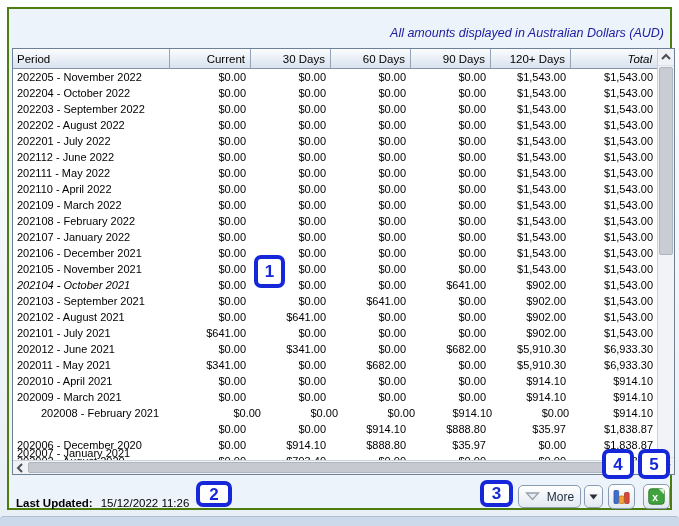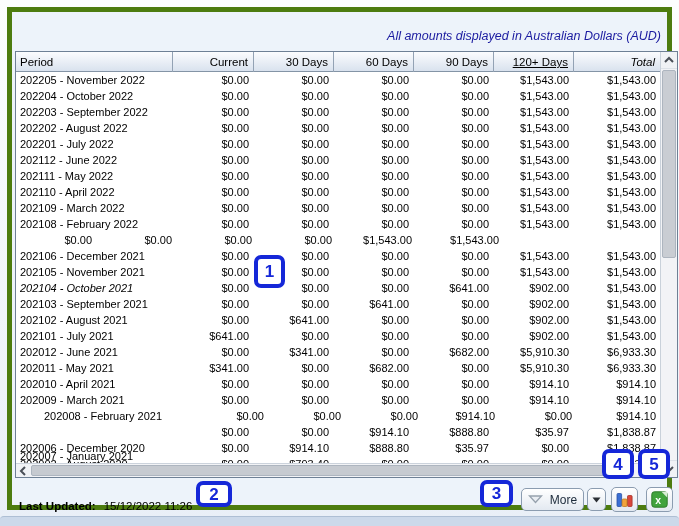--- a/index.html
+++ b/index.html
@@ -3,21 +3,21 @@
 <meta charset="utf-8">
 <style>
   html,body{margin:0;padding:0;}
   body{
     width:679px;height:526px;overflow:hidden;position:relative;
     font-family:"Liberation Sans", sans-serif;
     background:linear-gradient(#fdfefe, #e9eff7);
   }
   .panel{
     position:absolute;left:7px;top:7px;width:665px;height:503px;
-    background:#edf3fa;border:5px solid #4d7c0f;border-radius:0;
+    background:#edf3fa;border:2px solid #4d7c0f;border-radius:0;
     box-sizing:border-box;
   }
   .notice{
     position:absolute;top:17px;right:6px;
     font-style:italic;font-size:12.5px;color:#1b1ba0;white-space:nowrap;
   }
   
   .table-wrap{
     position:absolute;left:3px;top:39px;width:663px;height:427px;
     background:#fff;border:1px solid #6e8095;box-sizing:border-box;overflow:hidden;padding-left:31px;
@@ -108,21 +108,21 @@
 <div class="panel">
   <div class="notice">All amounts displayed in Australian Dollars (AUD)</div>
 
   <div class="table-wrap">
     <div class="thead">
         <div class="hcell" style="width: 157px;">Period</div>
         <div class="hcell num" style="width: 81px;">Current</div>
         <div class="hcell num" style="width: 80px;">30 Days</div>
         <div class="hcell num" style="width: 80px;">60 Days</div>
         <div class="hcell num" style="width: 80px;">90 Days</div>
-        <div class="hcell num" style="width: 80px; text-decoration: underline;">120+ Days</div>
+        <div class="hcell num" style="width: 80px;">120+ Days</div>
         <div class="hcell num" style="width: 87px; font-style: italic;">Total</div>
       </div>
     <div class="tbody">
         <div class="trow">
           <div class="tcell" style="width: 157px;">202205 - November 2022</div>
           <div class="tcell num" style="width: 81px;">$0.00</div>
           <div class="tcell num" style="width: 80px;">$0.00</div>
           <div class="tcell num" style="width: 80px;">$0.00</div>
           <div class="tcell num" style="width: 80px;">$0.00</div>
           <div class="tcell num" style="width: 80px;">$1,543.00</div>
@@ -203,20 +203,21 @@
         <div class="trow">
           <div class="tcell" style="width: 157px;">202108 - February 2022</div>
           <div class="tcell num" style="width: 81px;">$0.00</div>
           <div class="tcell num" style="width: 80px;">$0.00</div>
           <div class="tcell num" style="width: 80px;">$0.00</div>
           <div class="tcell num" style="width: 80px;">$0.00</div>
           <div class="tcell num" style="width: 80px;">$1,543.00</div>
           <div class="tcell num" style="width: 87px;">$1,543.00</div>
         </div>
         <div class="trow">
+          <div class="tcell" style="width: 157px;">202107 - January 2022</div>
           <div class="tcell num" style="width: 81px;">$0.00</div>
           <div class="tcell num" style="width: 80px;">$0.00</div>
           <div class="tcell num" style="width: 80px;">$0.00</div>
           <div class="tcell num" style="width: 80px;">$0.00</div>
           <div class="tcell num" style="width: 80px;">$1,543.00</div>
           <div class="tcell num" style="width: 87px;">$1,543.00</div>
         </div>
         <div class="trow">
           <div class="tcell" style="width: 157px;">202106 - December 2021</div>
           <div class="tcell num" style="width: 81px;">$0.00</div>

